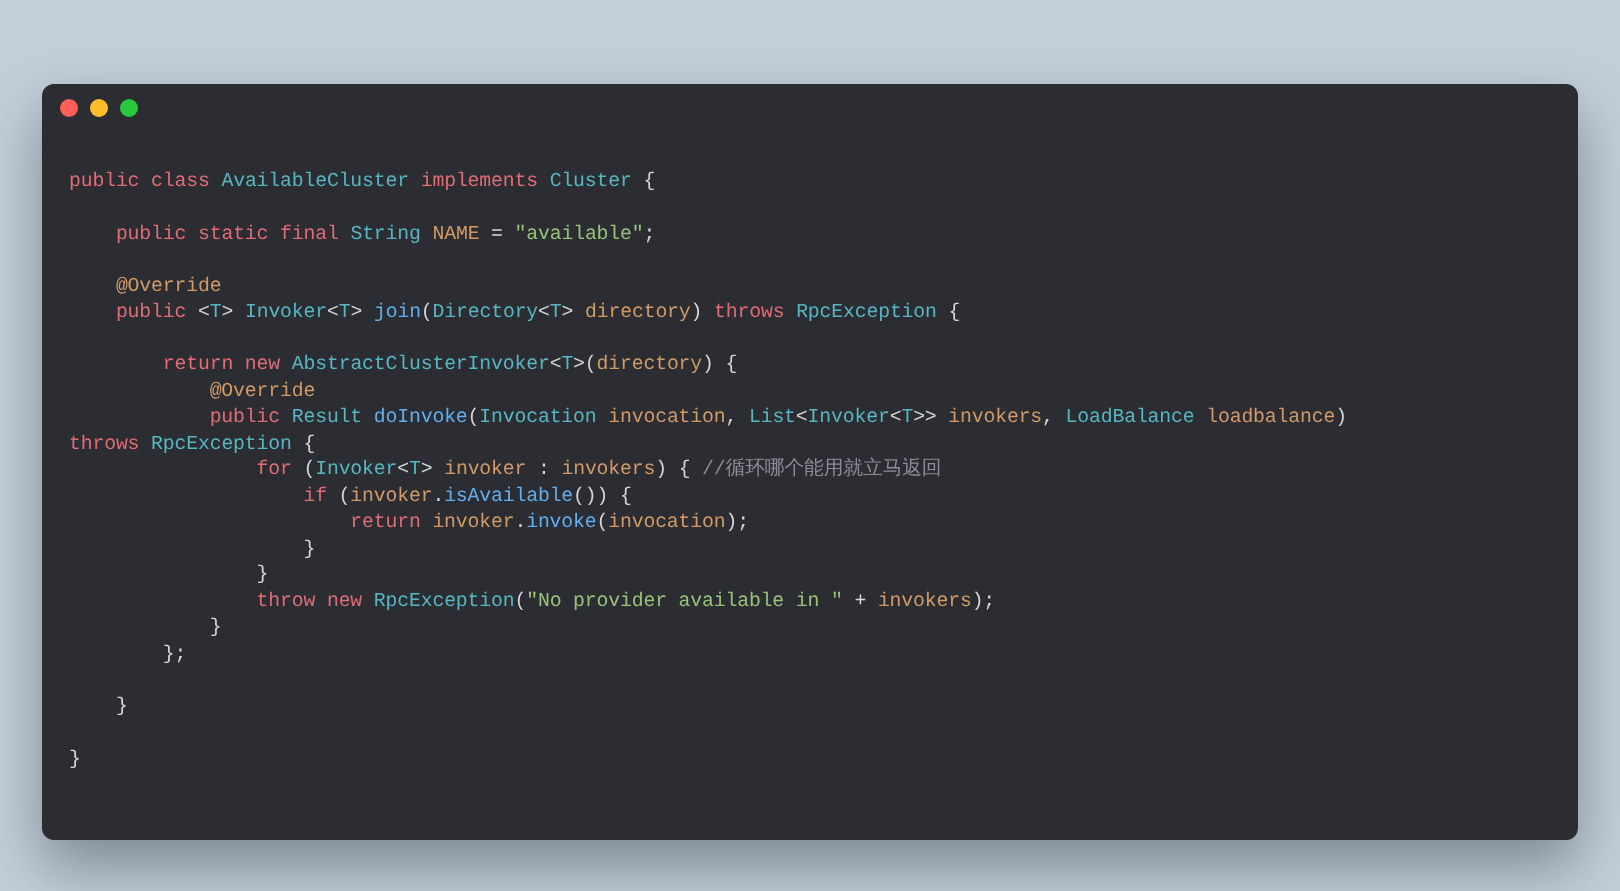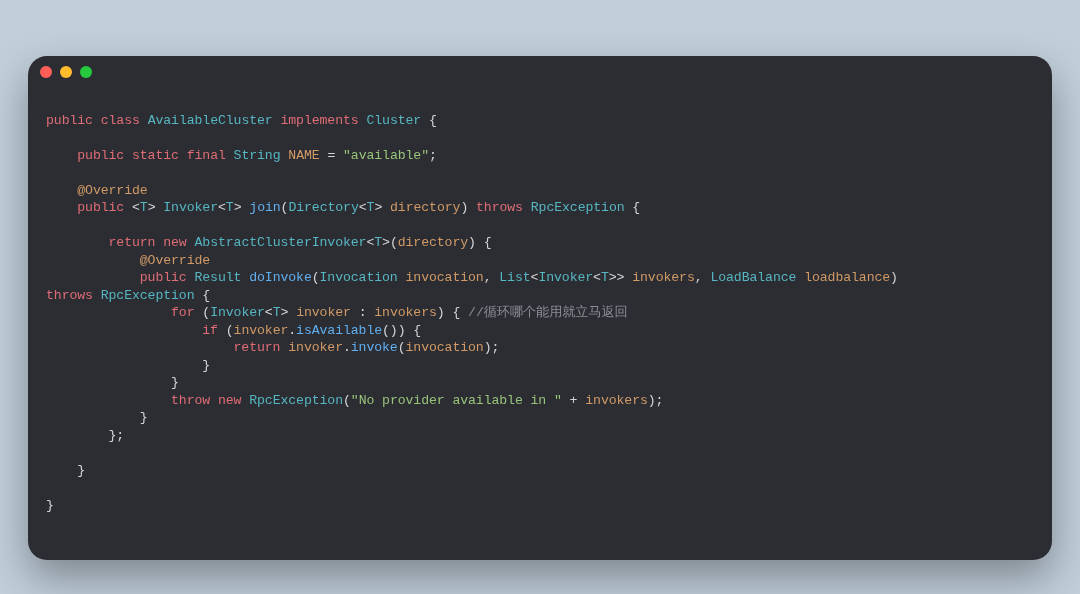--- a/index.html
+++ b/index.html
@@ -10,21 +10,21 @@
     background: #c1cfdb;
     font-family: "Menlo", "Consolas", "Courier New", monospace;
   }
   .window {
     position: absolute;
     left: 28px;
     top: 56px;
     width: 1024px;
     height: 504px;
     background: #2b2d33;
-    border-radius: 19px;
+    border-radius: 8px;
     box-shadow: 0 18px 40px rgba(0,0,0,0.35);
     overflow: hidden;
   }
   .titlebar {
     height: 32px;
     display: flex;
     align-items: center;
     padding-left: 12px;
     gap: 8px;
   }

